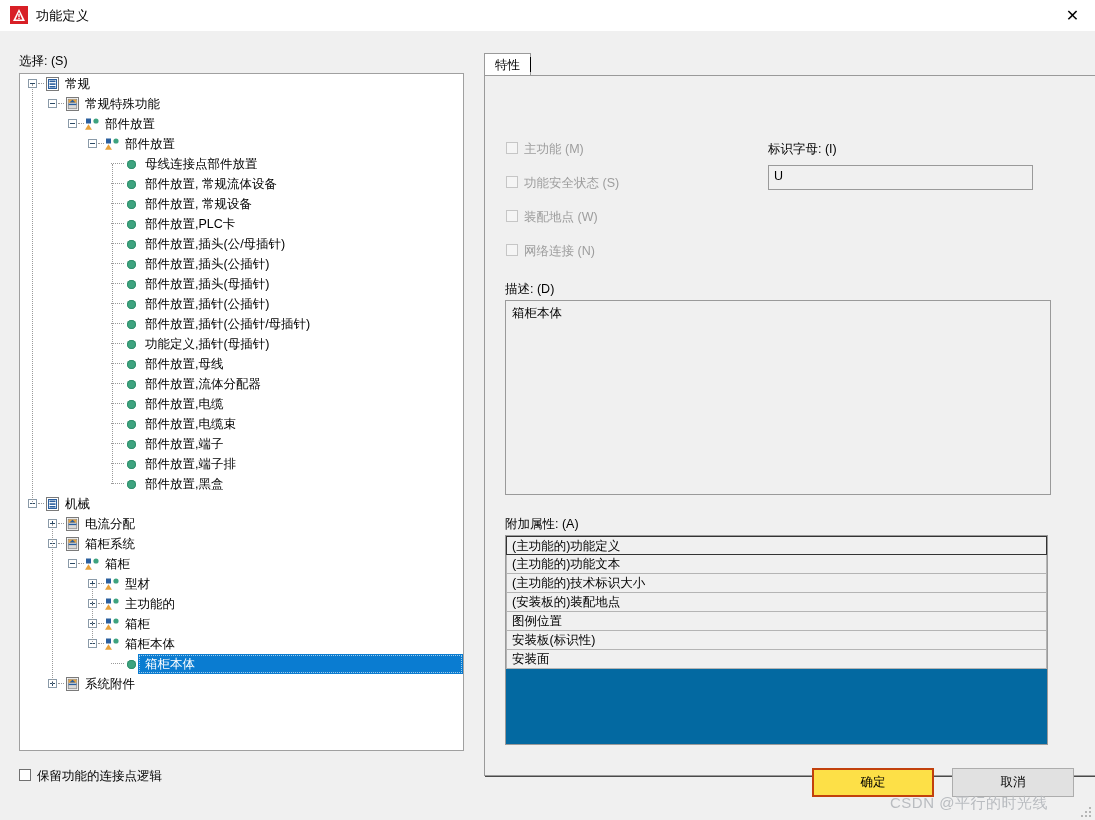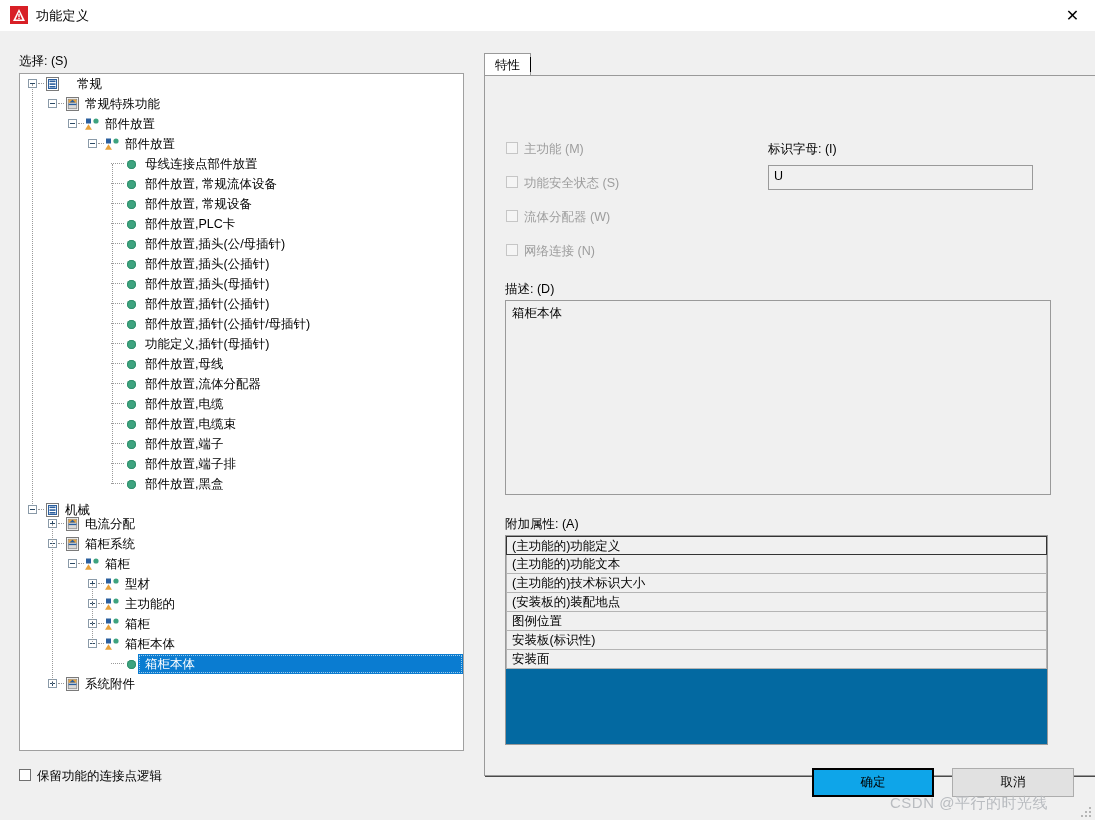--- a/index.html
+++ b/index.html
@@ -107,21 +107,21 @@
   .keep-cb{position:absolute;left:19px;top:737px;font-size:12.5px;}
   .keep-box{position:absolute;left:0;top:1px;width:12px;height:12px;
     border:1px solid #707070;background:#fff;box-sizing:border-box;}
   .keep-text{position:absolute;left:18px;top:0;white-space:nowrap;}
 
   .btn{
     position:absolute;height:29px;width:122px;background:#e1e1e1;
     border:1px solid #adadad;box-sizing:border-box;
     font-size:12.5px;line-height:27px;text-align:center;color:#000;
   }
-  .btn.primary{background:#0ea5e9;border:2px solid #000000;line-height:25px;}
+  .btn.primary{background:#fde047;border:2px solid #c2410c;line-height:25px;}
 
   .watermark{
     position:absolute;left:890px;top:763px;font-size:15px;
     color:#b9bcc0;white-space:nowrap;letter-spacing:.5px;
   }
   .resize-grip{position:absolute;right:4px;bottom:3px;width:10px;height:10px;}
   .resize-grip i{position:absolute;width:2px;height:2px;background:#b5b5b5;}
 </style>
 </head>
 <body>
@@ -149,21 +149,21 @@
         <span class="dots" style="left:18px;width:6px;"></span>
         <span class="ic" style="left:25px;">
           <svg width="15" height="14" viewBox="0 0 15 14">
             <rect x="1.5" y="0.5" width="12" height="13" fill="#fff" stroke="#7a7a7a"></rect>
             <rect x="3.5" y="2.5" width="8" height="9" fill="#fff" stroke="#2b5f9e"></rect>
             <rect x="4.5" y="3.5" width="6" height="1.6" fill="#2b5f9e"></rect>
             <rect x="4.5" y="6.3" width="6" height="1.6" fill="#2b5f9e"></rect>
             <rect x="4.5" y="9.0" width="6" height="1.6" fill="#2b5f9e"></rect>
           </svg>
         </span>
-        <span class="tx" style="left:57px;">常规</span>
+        <span class="tx" style="left:45px;">常规</span>
       </div>
       <div class="tnode" style="top: 0px;">
         <span class="toggle " style="left:28px;"></span>
         <span class="dots" style="left:38px;width:6px;"></span>
         <span class="ic" style="left:45px;">
           <svg width="15" height="14" viewBox="0 0 15 14">
             <rect x="1.5" y="0.5" width="12" height="13" fill="#fff" stroke="#7a7a7a"></rect>
             <rect x="3.3" y="2.3" width="8.4" height="9.4" fill="#fff" stroke="#8a8a8a"></rect>
             <rect x="3.6" y="2.6" width="7.8" height="3.2" fill="#e8a33d"></rect>
             <polygon points="7.5,2.8 10.6,5.6 4.4,5.6" fill="#2b5f9e"></polygon>
@@ -275,21 +275,21 @@
       <div class="tnode" style="top: 0px;">
         <span class="dots" style="left:91px;width:13px;"></span>
         <span class="greendot" style="left:107px;"></span>
         <span class="tx" style="left:125px;">部件放置,端子排</span>
       </div>
       <div class="tnode" style="top: 0px; text-align: center;">
         <span class="dots" style="left:91px;width:13px;"></span>
         <span class="greendot" style="left:107px;"></span>
         <span class="tx" style="left:125px;">部件放置,黑盒</span>
       </div>
-      <div class="tnode" style="top: 6px;">
+      <div class="tnode" style="top: 0px;">
         <span class="toggle " style="left:8px;"></span>
         <span class="dots" style="left:18px;width:6px;"></span>
         <span class="ic" style="left:25px;">
           <svg width="15" height="14" viewBox="0 0 15 14">
             <rect x="1.5" y="0.5" width="12" height="13" fill="#fff" stroke="#7a7a7a"></rect>
             <rect x="3.5" y="2.5" width="8" height="9" fill="#fff" stroke="#2b5f9e"></rect>
             <rect x="4.5" y="3.5" width="6" height="1.6" fill="#2b5f9e"></rect>
             <rect x="4.5" y="6.3" width="6" height="1.6" fill="#2b5f9e"></rect>
             <rect x="4.5" y="9.0" width="6" height="1.6" fill="#2b5f9e"></rect>
           </svg>
@@ -427,21 +427,21 @@
     <div class="cbrow" style="left:21px;top:65px;">
       <span class="cbbox"></span>
       <span class="cbtext">主功能 (M)</span>
     </div>
     <div class="cbrow" style="left:21px;top:99px;">
       <span class="cbbox"></span>
       <span class="cbtext">功能安全状态 (S)</span>
     </div>
     <div class="cbrow" style="left:21px;top:133px;">
       <span class="cbbox"></span>
-      <span class="cbtext">流体分配器 (W)</span>
+      <span class="cbtext">装配地点 (W)</span>
     </div>
     <div class="cbrow" style="left:21px;top:167px;">
       <span class="cbbox"></span>
       <span class="cbtext">网络连接 (N)</span>
     </div>
 
     <div class="fieldlabel" style="left:283px;top:65px;">标识字母: (I)</div>
     <div class="textinput" style="left:283px;top:89px;width:265px;height:25px;">U</div>
 
     <div class="fieldlabel" style="left:20px;top:205px;">描述: (D)</div>

